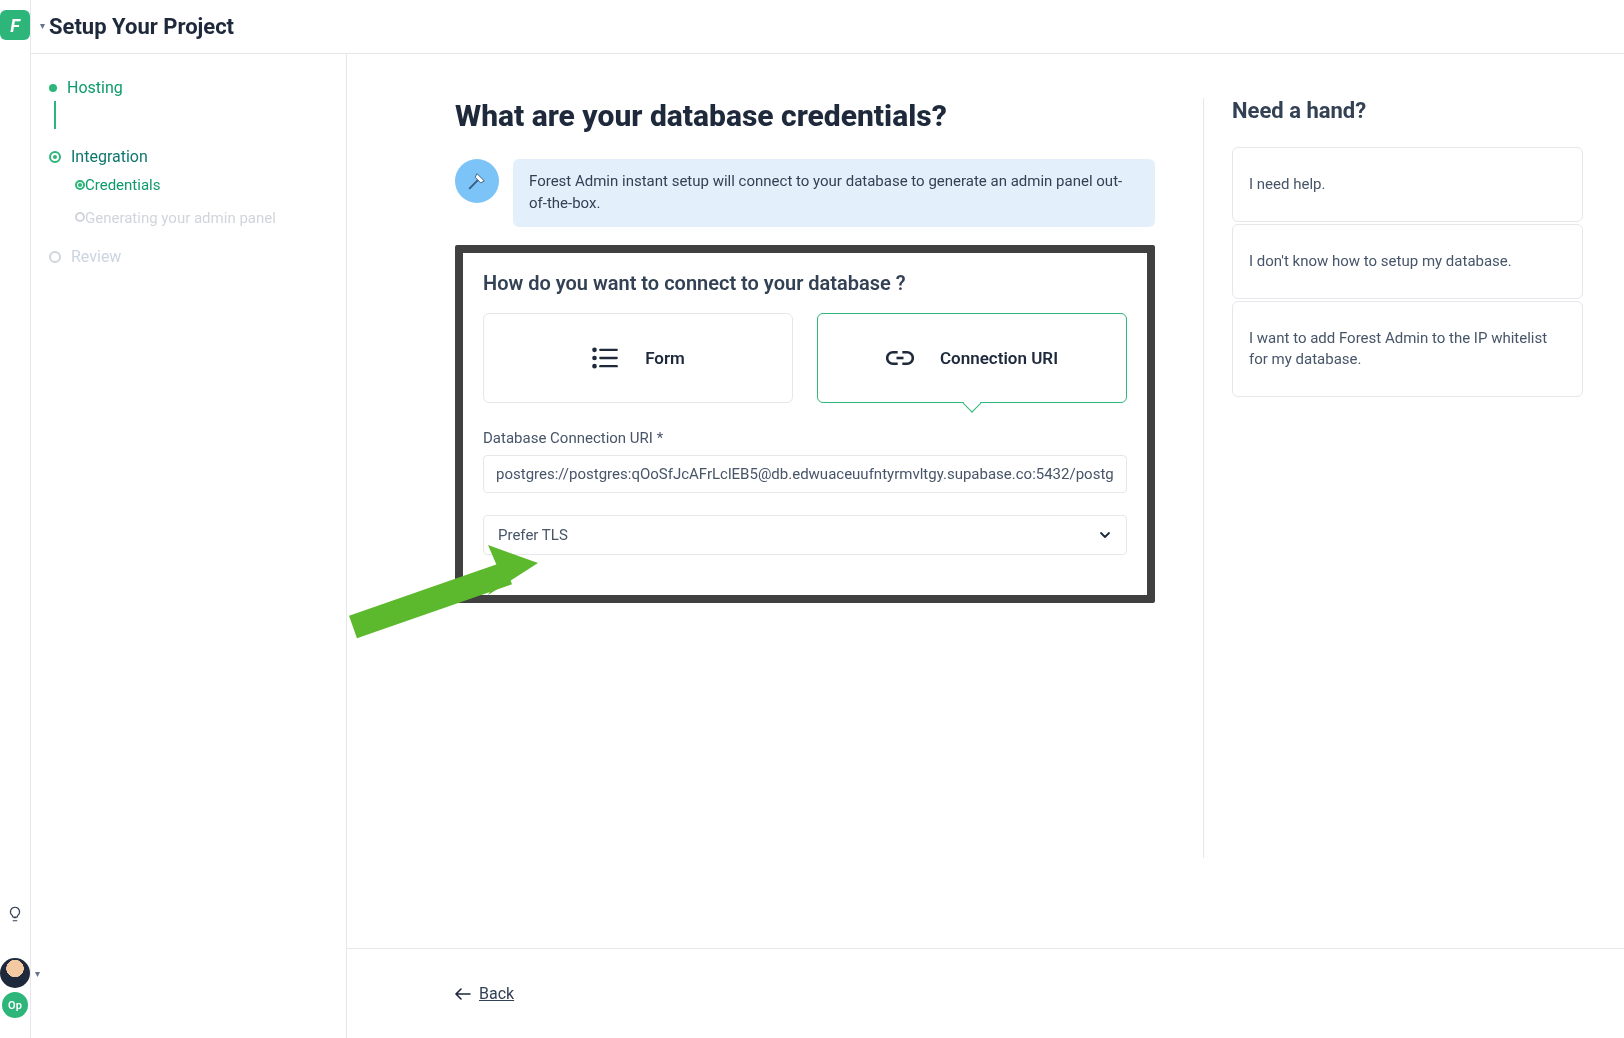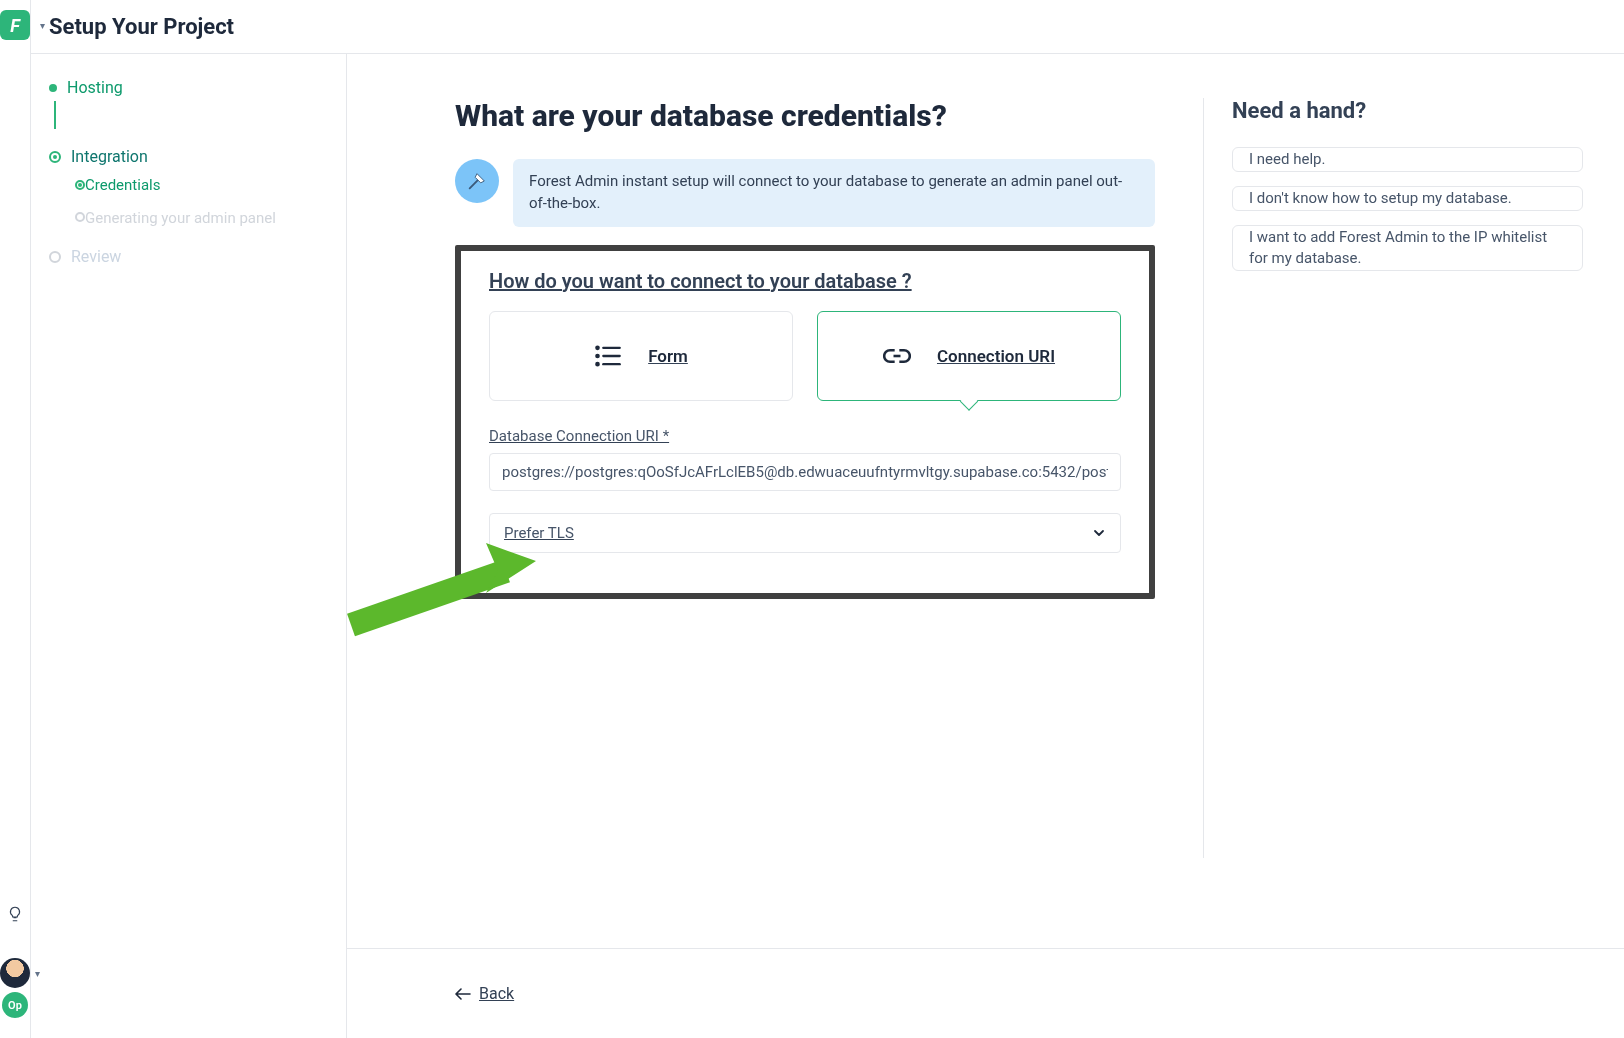--- a/index.html
+++ b/index.html
@@ -131,25 +131,24 @@
   .info-banner {
     flex:1;
     background: #e3f0fb;
     border-radius: 6px;
     padding: 12px 16px;
     font-size: 15px;
     color: #334155;
     line-height: 1.45;
   }
   .highlight-box {
-    border: 6px solid #404040;
+    border: 8px solid #404040;
     border-radius: 2px;
-    padding: 18px 28px 40px;
-    position: relative;
-    text-decoration: underline;
+    padding: 18px 20px 40px;
+    position: relative;
   }
   .hb-title { font-size: 20px; font-weight:600; color:#334155; margin-bottom:18px; }
   .tab-row { display:flex; gap:24px; margin-bottom: 26px; }
   .tab {
     flex:1;
     height: 90px;
     border: 1px solid #e5e7eb;
     border-radius: 6px;
     display:flex; align-items:center; justify-content:center;
     gap: 26px;
@@ -196,24 +195,24 @@
   .right-col {
     flex: 0 0 380px;
     border-left: 1px solid #e5e7eb;
     padding-left: 28px;
     height: 760px;
   }
   .right-h { font-size: 22px; font-weight: 700; color:#334155; margin-bottom: 24px; }
   .help-card {
     border: 1px solid #e5e7eb;
     border-radius: 6px;
-    padding: 1px 16px;
+    padding: 26px 16px;
     font-size: 15px;
     color:#475569;
-    margin-bottom: 14px;
+    margin-bottom: 2px;
     cursor:pointer;
     line-height: 1.4;
   }
   .footer {
     height: 90px;
     border-top: 1px solid #e5e7eb;
     display:flex; align-items:center;
     padding: 0 64px 0 108px;
   }
   .footer-inner {

